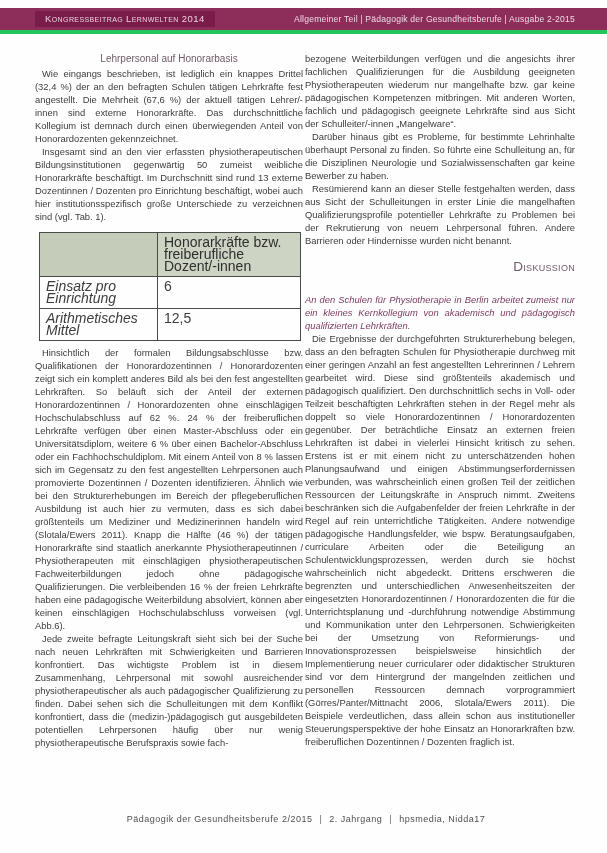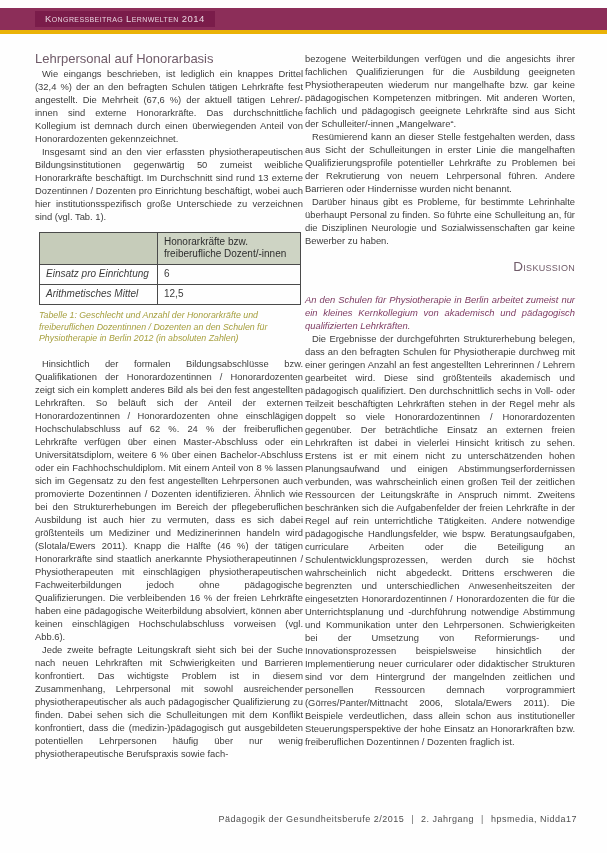--- a/index.html
+++ b/index.html
@@ -6,76 +6,77 @@
   html,body { width:607px; height:853px; }
   body {
     font-family:"Liberation Sans", sans-serif;
     background:#fefefe;
     color:#3c3c3c;
     position:relative;
     overflow:hidden;
   }
   .header-bar {
     position:absolute; top:8px; left:0; width:607px; height:26px;
-    background:#8c2e59; border-bottom:4px solid #eab308;
+    background:#8c2e59; border-bottom:4px solid #22c55e;
   }
   .header-tag {
     position:absolute; left:35px; top:3px;
     background:#7a1c4a; color:#e9d4df;
     font-variant:small-caps; font-size:9.5px; letter-spacing:0.4px;
     padding:2px 10px 3px;
   }
   .header-meta {
     position:absolute; right:32px; top:6px;
     color:#eedae5; font-size:8.6px; letter-spacing:0.2px;
   }
   .col {
     position:absolute; top:52px;
     font-size:9.4px; line-height:13px; text-align:justify;
   }
   .col-left  { left:35px;  width:268px; }
   .col-right { left:305px; width:270px; }
   .col p { text-indent:7px; }
   .col p.noindent { text-indent:0; }
   h2.section {
-    font-size:13px; font-weight:normal; color:#6f5a68;
-    line-height:14px; text-align:left; margin-bottom:1px;
+    font-size:10px; font-weight:normal; color:#6f5a68;
+    line-height:14px; text-align:center; margin-bottom:1px;
   }
   h2.section.spaced { margin-top:12px; }
   h1.diskussion {
     font-variant:small-caps; font-size:13.5px; font-weight:normal;
     color:#6f5a68; letter-spacing:0.3px; text-align:right;
     margin:13px 0 7px;
   }
   p.lead { font-style:italic; color:#7d3b62;margin-top:20px; }
   table.t1 {
     border-collapse:collapse; width:262px; margin:9px 0 5px 4px;
-    font-size:10px; line-height:12px; text-align:left;
+    font-size:14px; line-height:12px; text-align:left;
   }
   .t1 td, .t1 th { border:1px solid #4a4a4a; padding:3px 6px 4px; vertical-align:top; text-align:left; }
   .t1 .corner  { background:#c6ccba; width:118px; }
   .t1 .colhead { background:#ced4c4; font-weight:normal; color:#2e2e2e; }
   .t1 .lbl { font-style:italic; }
   .caption {
     font-style:italic; color:#a69f3e; font-size:8.8px; line-height:11.5px;
     margin:3px 0 12px 4px; text-align:left; width:230px;
   }
   .para3 { margin-top:2px; }
   .footer {
     position:absolute; left:35px; right:30px; top:814px;
-    display:flex; justify-content:flex-end; align-items:flex-start;
+    display:flex; justify-content:center; align-items:flex-start;
     font-size:9px; color:#4f4f4f; letter-spacing:0.5px;
   }
   .footer .sep { margin:0 7px; color:#6a6a6a; }
 </style>
 </head>
 <body>
 
 <div class="header-bar">
   <span class="header-tag">Kongressbeitrag Lernwelten 2014</span>
+  <span class="header-meta">Allgemeiner Teil | Pädagogik der Gesundheitsberufe | Ausgabe 2-2015</span>
 </div>
 
 <div class="col col-left">
   <h2 class="section">Lehrpersonal auf Honorarbasis</h2>
   <p>Wie eingangs beschrieben, ist lediglich ein knappes Drittel (32,4 %) der an den befragten Schulen tätigen Lehrkräfte fest angestellt. Die Mehrheit (67,6 %) der aktuell tätigen Lehrer/-innen sind externe Honorarkräfte. Das durchschnittliche Kollegium ist demnach durch einen überwiegenden Anteil von Honorardozenten gekennzeichnet.</p>
   <p>Insgesamt sind an den vier erfassten physiotherapeutischen Bildungsinstitutionen gegenwärtig 50 zumeist weibliche Honorarkräfte beschäftigt. Im Durchschnitt sind rund 13 externe Dozentinnen / Dozenten pro Einrichtung beschäftigt, wobei auch hier institutionsspezifisch große Unterschiede zu verzeichnen sind (vgl. Tab. 1).</p>
 
   <table class="t1">
     <tbody>
       <tr>
@@ -85,30 +86,29 @@
       <tr>
         <td class="lbl">Einsatz pro Einrichtung</td>
         <td>6</td>
       </tr>
       <tr>
         <td class="lbl">Arithmetisches Mittel</td>
         <td>12,5</td>
       </tr>
     </tbody>
   </table>
-  <div class="caption">Tabelle 1: Geschlecht und Anzahl der Honorarkräfte und freiberuflichen Dozentinnen / Dozenten an den Schulen für Physiotherapie in Berlin 2012 (in absoluten Zahlen)</div>
 
   <p class="para3">Hinsichtlich der formalen Bildungsabschlüsse bzw. Qualifikationen der Honorardozentinnen / Honorardozenten zeigt sich ein komplett anderes Bild als bei den fest angestellten Lehrkräften. So beläuft sich der Anteil der externen Honorardozentinnen / Honorardozenten ohne einschlägigen Hochschulabschluss auf 62 %. 24 % der freiberuflichen Lehrkräfte verfügen über einen Master-Abschluss oder ein Universitätsdiplom, weitere 6 % über einen Bachelor-Abschluss oder ein Fachhochschuldiplom. Mit einem Anteil von 8 % lassen sich im Gegensatz zu den fest angestellten Lehrpersonen auch promovierte Dozentinnen / Dozenten identifizieren. Ähnlich wie bei den Strukturerhebungen im Bereich der pflegeberuflichen Ausbildung ist auch hier zu vermuten, dass es sich dabei größtenteils um Mediziner und Medizinerinnen handeln wird (Slotala/Ewers 2011). Knapp die Hälfte (46 %) der tätigen Honorarkräfte sind staatlich anerkannte Physiotherapeutinnen / Physiotherapeuten mit einschlägigen physiotherapeutischen Fachweiterbildungen jedoch ohne pädagogische Qualifizierungen. Die verbleibenden 16 % der freien Lehrkräfte haben eine pädagogische Weiterbildung absolviert, können aber keinen einschlägigen Hochschulabschluss vorweisen (vgl. Abb.6).</p>
   <p>Jede zweite befragte Leitungskraft sieht sich bei der Suche nach neuen Lehrkräften mit Schwierigkeiten und Barrieren konfrontiert. Das wichtigste Problem ist in diesem Zusammenhang, Lehrpersonal mit sowohl ausreichender physiotherapeutischer als auch pädagogischer Qualifizierung zu finden. Dabei sehen sich die Schulleitungen mit dem Konflikt konfrontiert, dass die (medizin-)pädagogisch gut ausgebildeten potentiellen Lehrpersonen häufig über nur wenig physiotherapeutische Berufspraxis sowie fach-</p>
 </div>
 
 <div class="col col-right">
   <p class="noindent">bezogene Weiterbildungen verfügen und die angesichts ihrer fachlichen Qualifizierungen für die Ausbildung geeigneten Physiotherapeuten wiederum nur mangelhafte bzw. gar keine pädagogischen Kompetenzen mitbringen. Mit anderen Worten, fachlich und pädagogisch geeignete Lehrkräfte sind aus Sicht der Schulleiter/-innen „Mangelware“.</p>
+  <p>Darüber hinaus gibt es Probleme, für bestimmte Lehrinhalte überhaupt Personal zu finden. So führte eine Schulleitung an, für die Disziplinen Neurologie und Sozialwissenschaften gar keine Bewerber zu haben.</p>
   <p>Resümierend kann an dieser Stelle festgehalten werden, dass aus Sicht der Schulleitungen in erster Linie die mangelhaften Qualifizierungsprofile potentieller Lehrkräfte zu Problemen bei der Rekrutierung von neuem Lehrpersonal führen. Andere Barrieren oder Hindernisse wurden nicht benannt.</p>
-  <p>Darüber hinaus gibt es Probleme, für bestimmte Lehrinhalte überhaupt Personal zu finden. So führte eine Schulleitung an, für die Disziplinen Neurologie und Sozialwissenschaften gar keine Bewerber zu haben.</p>
   <h1 class="diskussion">Diskussion</h1>
   <p class="lead noindent">An den Schulen für Physiotherapie in Berlin arbeitet zumeist nur ein kleines Kernkollegium von akademisch und pädagogisch qualifizierten Lehrkräften.</p>
   <p>Die Ergebnisse der durchgeführten Strukturerhebung belegen, dass an den befragten Schulen für Physiotherapie durchweg mit einer geringen Anzahl an fest angestellten Lehrerinnen / Lehrern gearbeitet wird. Diese sind größtenteils akademisch und pädagogisch qualifiziert. Den durchschnittlich sechs in Voll- oder Teilzeit beschäftigten Lehrkräften stehen in der Regel mehr als doppelt so viele Honorardozentinnen / Honorardozenten gegenüber. Der beträchtliche Einsatz an externen freien Lehrkräften ist dabei in vielerlei Hinsicht kritisch zu sehen. Erstens ist er mit einem nicht zu unterschätzenden hohen Planungsaufwand und einigen Abstimmungserfordernissen verbunden, was wahrscheinlich einen großen Teil der zeitlichen Ressourcen der Leitungskräfte in Anspruch nimmt. Zweitens beschränken sich die Aufgabenfelder der freien Lehrkräfte in der Regel auf rein unterrichtliche Tätigkeiten. Andere notwendige pädagogische Handlungsfelder, wie bspw. Beratungsaufgaben, curriculare Arbeiten oder die Beteiligung an Schulentwicklungsprozessen, werden durch sie höchst wahrscheinlich nicht abgedeckt. Drittens erschweren die begrenzten und unterschiedlichen Anwesenheitszeiten der eingesetzten Honorardozentinnen / Honorardozenten die für die Unterrichtsplanung und -durchführung notwendige Abstimmung und Kommunikation unter den Lehrpersonen. Schwierigkeiten bei der Umsetzung von Reformierungs- und Innovationsprozessen beispielsweise hinsichtlich der Implementierung neuer curricularer oder didaktischer Strukturen sind vor dem Hintergrund der mangelnden zeitlichen und personellen Ressourcen demnach vorprogrammiert (Görres/Panter/Mittnacht 2006, Slotala/Ewers 2011). Die Beispiele verdeutlichen, dass allein schon aus institutioneller Steuerungsperspektive der hohe Einsatz an Honorarkräften bzw. freiberuflichen Dozentinnen / Dozenten fraglich ist.</p>
 </div>
 
 <div class="footer">
   <div>
     <span>Pädagogik der Gesundheitsberufe 2/2015</span><span class="sep">|</span><span>2. Jahrgang</span><span class="sep">|</span><span>hpsmedia, Nidda</span>
   </div>
   <span>17</span>

